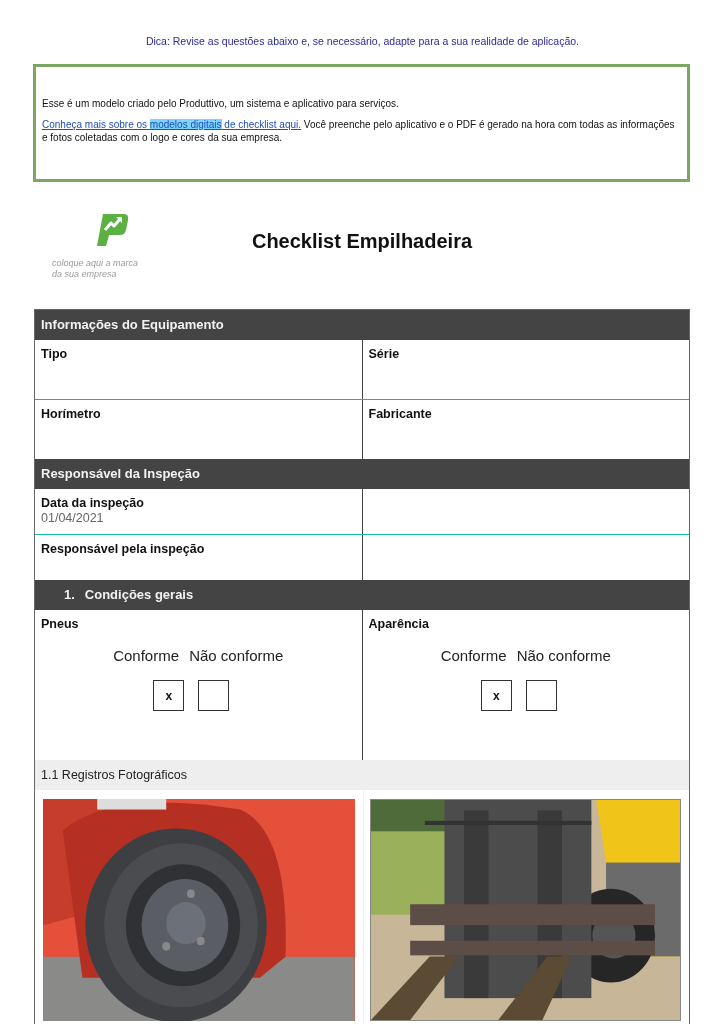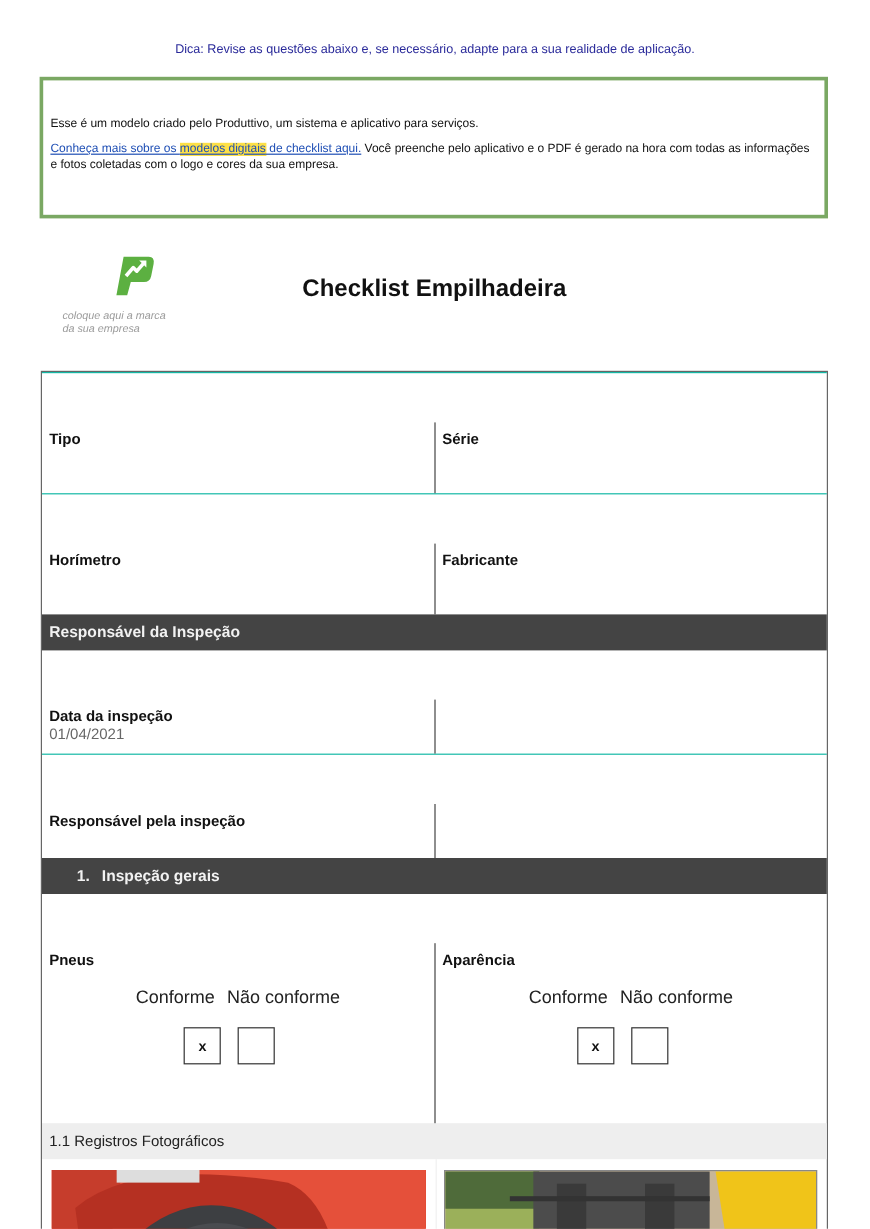--- a/index.html
+++ b/index.html
@@ -11,21 +11,21 @@
       text-align: center; font-size: 10.5px; color: #2a2a9a;
     }
 
     .intro-box {
       position: absolute; top: 64px; left: 33px; width: 657px; height: 118px;
       border: 3px solid #7aa863; padding: 30px 8px 0 6px;
       font-size: 10px; line-height: 13px; color: #111;
     }
     .intro-box p { margin-bottom: 8px; }
     .intro-link { color: #1f4fb5; text-decoration: underline; }
-    .intro-link .hl { background: #fde047; }
+    .intro-link .hl { background: #7dd3fc; }
 
     .logo-area {
       position: absolute; top: 212px; left: 52px; width: 120px; text-align: left;
     }
     .logo-area svg { display: block; margin: 0 auto; }
     .logo-caption {
       margin-top: 10px; font-size: 9px; font-style: italic; color: #9a9a9a; line-height: 11px;
     }
 
     .doc-title {
@@ -39,21 +39,21 @@
     }
     .section-header {
       background: #444444; color: #f2f2f2; font-weight: bold; font-size: 13px;
       height: 30px; line-height: 30px; padding-left: 6px;
     }
     .section-header.numbered { padding-left: 29px; }
     .section-header .num { margin-right: 10px; }
 
     .row { display: flex; border-top: 1px solid #14b8a6; }
     .section-header + .row { border-top: none; }
-    .cell { flex: 1; padding: 7px 6px; font-size: 12.5px; margin-top: 41px; }
+    .cell { flex: 1; padding: 7px 6px; font-size: 12.5px; }
     .cell + .cell { border-left: 1px solid #444; }
     .cell .label { font-weight: bold; color: #111; }
     .cell .value { color: #666; margin-top: 1px; }
     .h58 { height: 59px; }
     .h45 { height: 45px; }
 
     .check-cell { height: 150px; padding: 7px 6px; }
     .check-labels { text-align: center; margin-top: 16px; font-size: 15px; color: #222; }
     .check-labels span { margin: 0 3px; }
     .check-boxes { display: flex; justify-content: center; gap: 14px; margin-top: 16px; margin-left: -14px; }
@@ -96,20 +96,21 @@
   <div class="logo-caption">
     <div>coloque aqui a marca</div>
     <div>da sua empresa</div>
   </div>
 </div>
 
 <div class="doc-title">Checklist Empilhadeira</div>
 
 <div class="form">
 
+  <div class="section-header">Informações do Equipamento</div>
   <div class="row">
     <div class="cell h58">
       <div class="label">Tipo</div>
     </div>
     <div class="cell h58">
       <div class="label">Série</div>
       <div class="value"></div>
     </div>
   </div>
   <div class="row">
@@ -133,21 +134,21 @@
   </div>
   <div class="row">
     <div class="cell h45">
       <div class="label">Responsável pela inspeção</div>
       <div class="value"></div>
     </div>
     <div class="cell h45"></div>
   </div>
 
   <div class="section-header numbered">
-    <span class="num">1.</span><span>Inspeção gerais</span>
+    <span class="num">1.</span><span>Condições gerais</span>
   </div>
   <div class="row">
     <div class="cell check-cell">
       <div class="label">Pneus</div>
       <div class="check-labels">
         <span>Conforme</span>
         <span>Não conforme</span>
       </div>
       <div class="check-boxes">
         <div class="checkbox">x</div>

